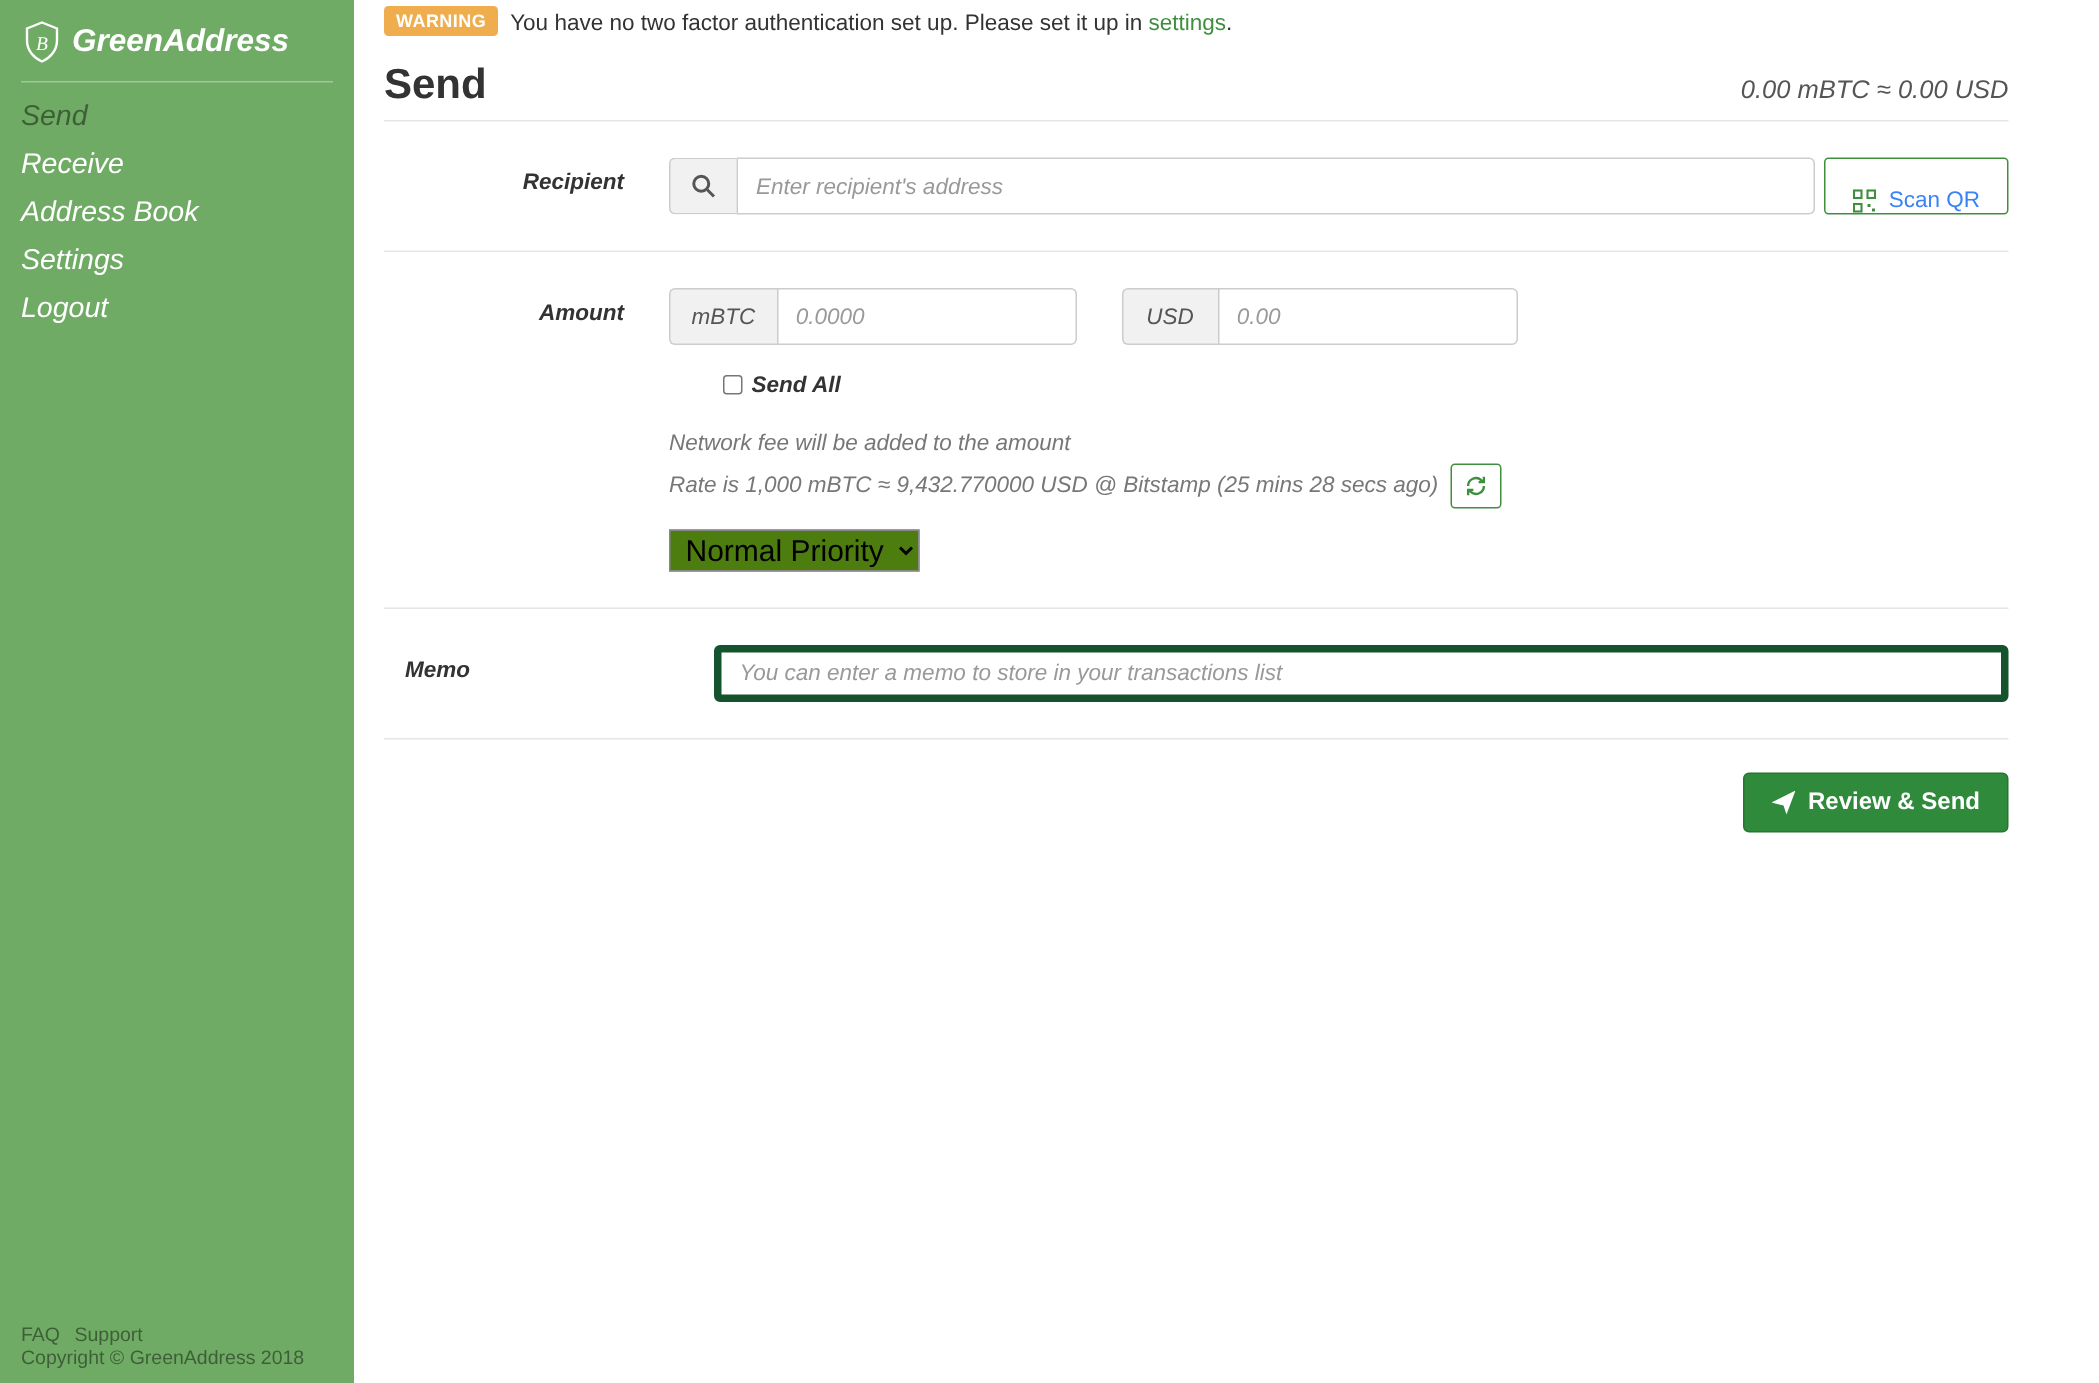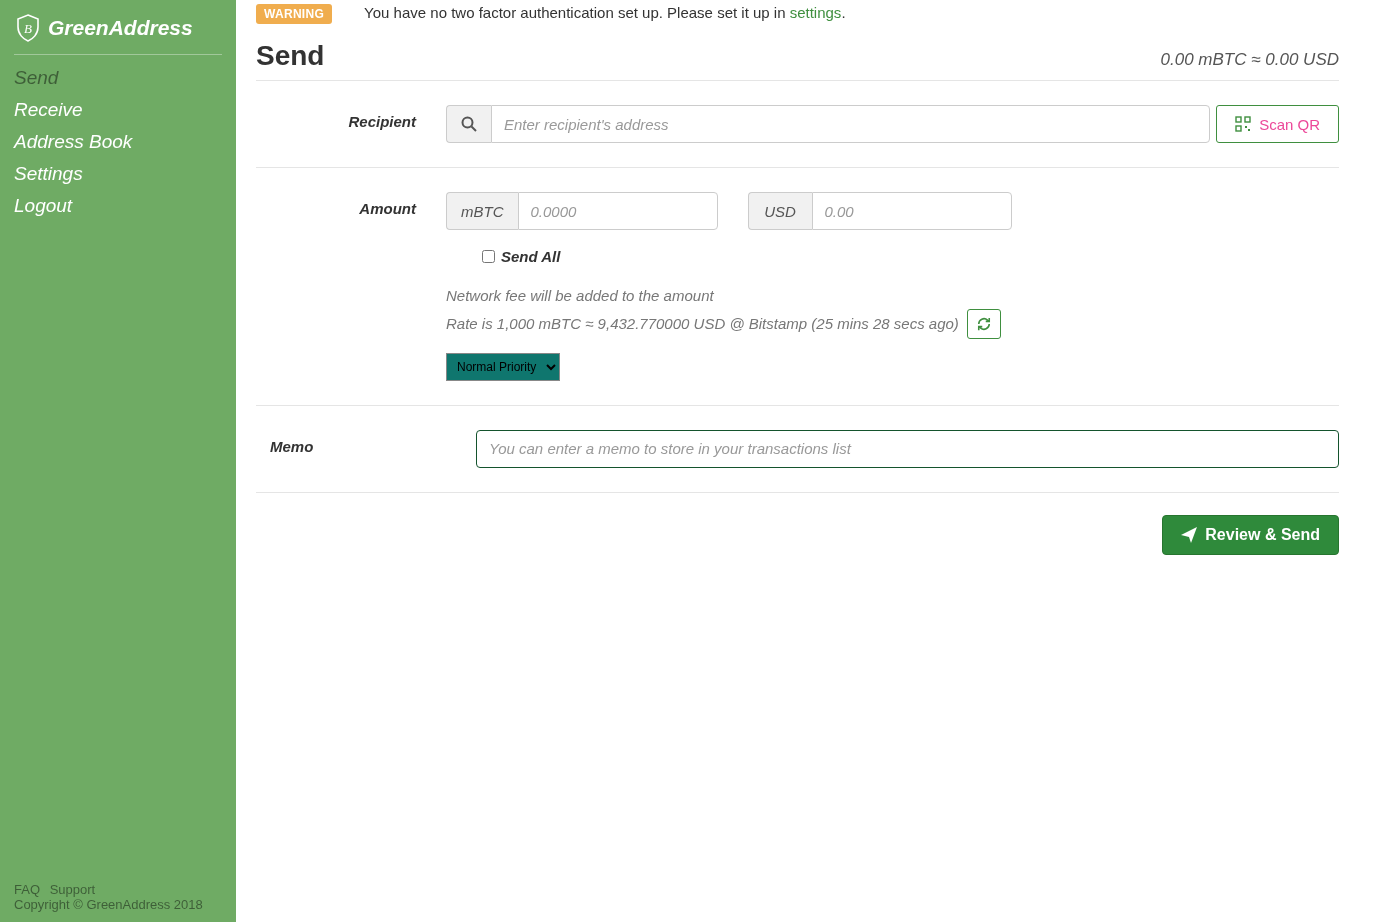--- a/index.html
+++ b/index.html
@@ -31,26 +31,26 @@
   .sidebar-footer {
     margin-top: auto;
     font-size: 13px;
     color: rgba(0,0,0,.45);
   }
   .sidebar-footer .links { color: rgba(0,0,0,.45); }
   .sidebar-footer .links span { margin-right: 6px; cursor: pointer; }
 
   
   .main { flex: 1; background: #fff; padding: 4px 60px 20px 20px; overflow: auto; }
-  .warning-bar { display: flex; align-items: flex-start; gap: 8px; padding: 0 0 16px 0; font-size: 15px;}
+  .warning-bar { display: flex; align-items: flex-end; gap: 8px; padding: 0 0 16px 0; font-size: 15px;}
   .warning-badge {
     background: #f0ad4e; color: #fff; font-size: 12px; font-weight: 700;
     padding: 3px 8px; border-radius: 3px; letter-spacing: .3px;
   }
-  .warning-bar .msg { color: #333; margin-left: 24px; }
+  .warning-bar .msg { color: #333; }
   .warning-bar .msg a { color: #3f8f3f; text-decoration: none; }
 
   .page-head { display: flex; align-items: baseline; justify-content: space-between; border-bottom: 1px solid #e5e5e5; padding-bottom: 8px; }
   .page-title { font-size: 28px; font-weight: 600; color: #333; }
   .balance { font-style: italic; color: #555; font-size: 17px; }
 
   .form-section { border-bottom: 1px solid #e5e5e5; padding: 24px 0; }
   .form-row { display: flex; align-items: flex-start; gap: 30px; }
   .form-label { width: 160px; text-align: right; font-weight: 700; font-style: italic; color: #333; padding-top: 8px;}
   .form-body { flex: 1; }
@@ -62,44 +62,44 @@
     display: inline-flex; align-items: center; justify-content: center;
     padding: 0 14px; font-style: italic; font-size: 15px; height: 38px;
   }
   .addon-left { border-radius: 4px 0 0 4px; border-right: none; }
   .text-input {
     flex: 1; border: 1px solid #ccc; padding: 8px 12px; height: 38px;
     font-size: 15px; font-style: italic; color: #555; border-radius: 0;
   }
   .text-input::placeholder { color: #999; font-style: italic; }
   .scan-btn {
-    border: 1px solid #3f8f3f; color: #ec4899; background: #fff; padding: 0 18px;
-    display: inline-flex; align-items: center; gap: 8px; height: 38px; border-radius: 3px;
+    border: 1px solid #3f8f3f; color: #3b82f6; background: #fff; padding: 0 18px;
+    display: inline-flex; align-items: flex-end; gap: 8px; height: 38px; border-radius: 3px;
     margin-left: 6px; cursor: pointer; font-size: 15px;
   }
 
   
   .amount-groups { display: flex; gap: 30px; align-items: center; }
   .input-group { display: flex; align-items: stretch; }
   .input-group .addon { min-width: 64px; text-align: center; justify-content: center; }
   .input-group input { width: 200px; border-radius: 0 4px 4px 0; }
   .send-all { margin-top: 18px; display: flex; align-items: center; gap: 6px; font-weight: 700; font-style: italic; padding-left: 36px; }
   .note { font-style: italic; color: #777; margin-top: 18px; line-height: 1.7; }
   .note .rate-row { display: flex; align-items: center; gap: 8px; flex-wrap: wrap; }
   .refresh-btn {
     border: 1px solid #3f8f3f; color: #3f8f3f; background: #fff; width: 34px; height: 30px;
     display: inline-flex; align-items: center; justify-content: center; border-radius: 3px; cursor:pointer;
   }
   .priority-select {
-    margin-top: 14px; height: 28px; border: 1px solid #888; background: #0f766e; font-size: 12px; padding: 2px 6px;
+    margin-top: 14px; height: 28px; border: 1px solid #888; background: #4d7c0f; font-size: 20px; padding: 2px 6px;
   }
 
   
   .memo-input {
-    width: 100%; border: 1px solid #14532d; border-radius: 4px; padding: 8px 12px; height: 38px;
+    width: 100%; border: 5px solid #14532d; border-radius: 4px; padding: 8px 12px; height: 38px;
     font-size: 15px;
   }
   .memo-input::placeholder { color: #999; font-style: italic; }
   .memo-label-wrap { width: 60px; text-align: left; padding-left: 14px;}
 
   
   .actions { display: flex; justify-content: flex-end; padding-top: 22px; }
   .primary-btn {
     background: #2f8a3b; color: #fff; border: 1px solid #27752f; border-radius: 4px;
     padding: 10px 18px; font-size: 16px; font-weight: 600; display: inline-flex; align-items: center; gap: 8px; cursor: pointer;

